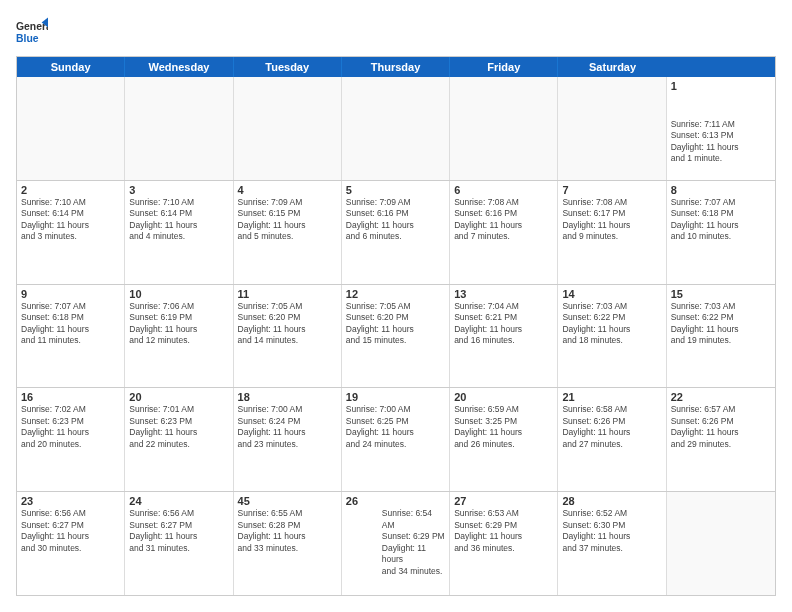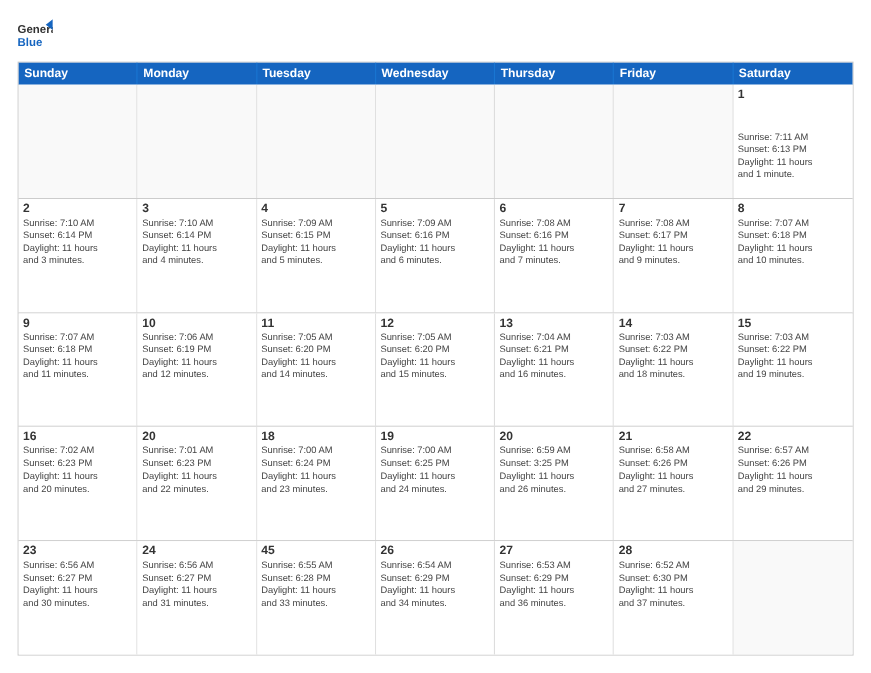--- a/index.html
+++ b/index.html
@@ -47,20 +47,21 @@
     .calendar {
       flex: 1;
       display: flex;
       flex-direction: column;
       border: 1px solid #ccc;
     }
     .cal-header-row {
       display: grid;
       grid-template-columns: repeat(7, 1fr);
       background: #1565c0;
+      text-align: center;
     }
     .cal-header-cell {
       color: #fff;
       font-size: 11px;
       font-weight: bold;
       padding: 4px 5px;
       border-right: 1px solid #1976d2;
     }
     .cal-header-cell:last-child { border-right: none; }
     .cal-body {
@@ -113,23 +114,22 @@
     </div>
     <div class="title-block">
       <div class="month-title"></div>
       <div class="subtitle"></div>
     </div>
   </div>
 
   <div class="calendar">
     <div class="cal-header-row" id="cal-header">
         <div class="cal-header-cell">Sunday</div>
-        <div class="cal-header-cell">Monday</div>
+        <div class="cal-header-cell">Wednesday</div>
         <div class="cal-header-cell">Tuesday</div>
-        <div class="cal-header-cell">Wednesday</div>
         <div class="cal-header-cell">Thursday</div>
         <div class="cal-header-cell">Friday</div>
         <div class="cal-header-cell">Saturday</div>
       </div>
     <div class="cal-body" id="cal-body">
         <div class="cal-row">
           <div class="cal-cell empty"></div>
           <div class="cal-cell empty"></div>
           <div class="cal-cell empty"></div>
           <div class="cal-cell empty"></div>
@@ -313,21 +313,21 @@
           </div>
           <div class="cal-cell">
             <span class="day-number">45</span>
             <div class="cell-info" style="white-space: pre-line;">Sunrise: 6:55 AM
 Sunset: 6:28 PM
 Daylight: 11 hours
 and 33 minutes.</div>
           </div>
           <div class="cal-cell">
             <span class="day-number">26</span>
-            <div class="cell-info" style="white-space: pre-line;">Sunrise: 6:54 AM
+            <div class="cell-info" style="white-space: pre-line; margin-left: 36px;">Sunrise: 6:54 AM
 Sunset: 6:29 PM
 Daylight: 11 hours
 and 34 minutes.</div>
           </div>
           <div class="cal-cell">
             <span class="day-number">27</span>
             <div class="cell-info" style="white-space: pre-line;">Sunrise: 6:53 AM
 Sunset: 6:29 PM
 Daylight: 11 hours
 and 36 minutes.</div>

